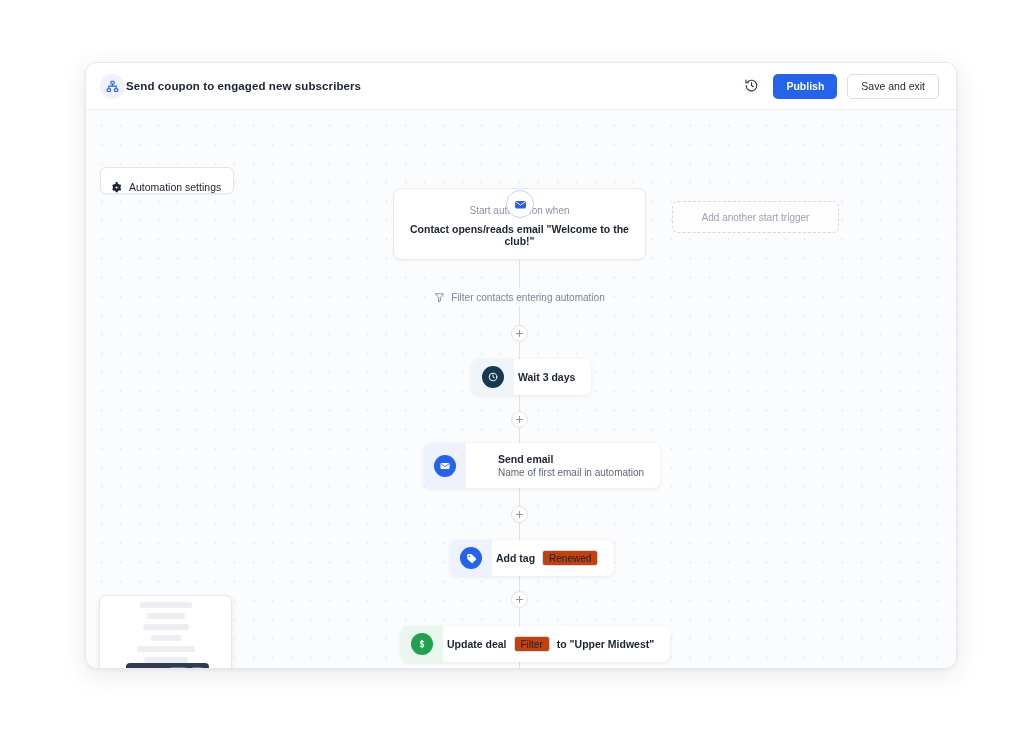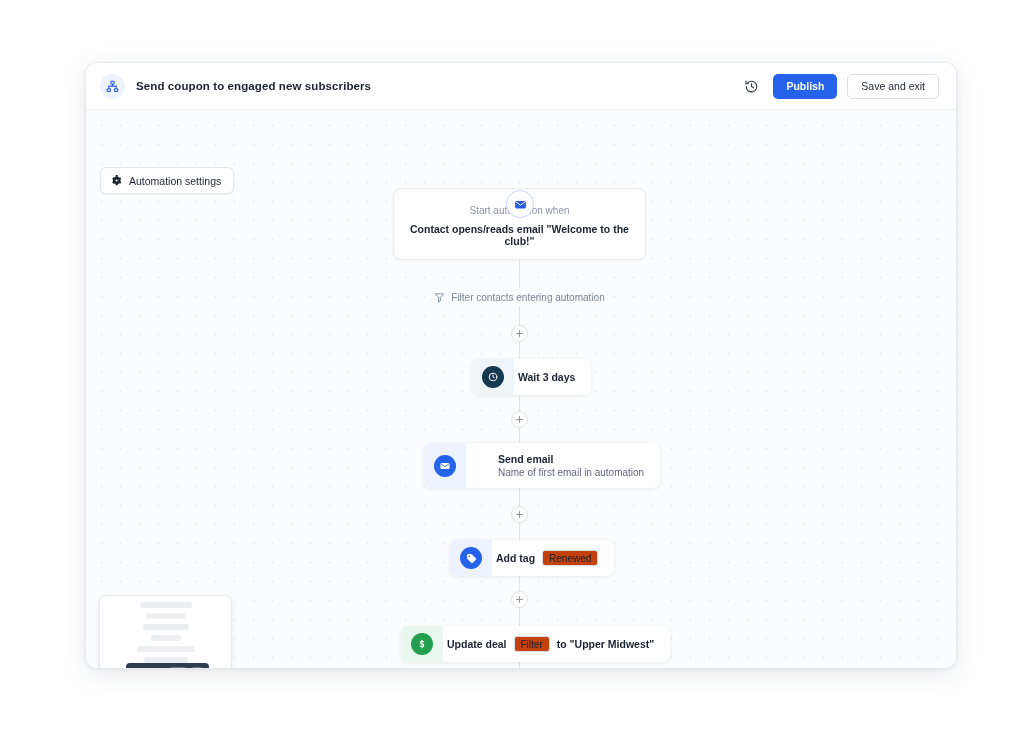--- a/index.html
+++ b/index.html
@@ -40,30 +40,29 @@
     z-index: 40;
   }
   .app-icon {
     width: 25px; height: 25px;
     border-radius: 50%;
     background: #eef2fe;
     display: flex; align-items: center; justify-content: center;
     flex: none;
   }
   #app-title {
-    margin-left: 11px;
+    margin-left: 1px;
     font-size: 11.5px;
     font-weight: bold;
     color: #1b2330;
     letter-spacing: .1px;
   }
   .topbar-right {
     margin-left: auto;
     display: flex;
-    align-items: center;
     gap: 10px;
   }
   .icon-btn {
     width: 24px; height: 24px;
     display: flex; align-items: center; justify-content: center;
     cursor: pointer;
   }
   .btn {
     height: 25px;
     padding: 0 13px;
@@ -96,21 +95,21 @@
 
   
   #automation-settings {
     position: absolute;
     left: 14px; top: 57px;
     height: 27px;
     padding: 0 12px 0 10px;
     background: #fff;
     border: 1px solid #e2e5ea;
     border-radius: 6px;
-    display: flex; align-items: center; gap: 7px;
+    display: flex; align-items: flex-end; gap: 7px;
     font-size: 10.5px;
     color: #1b2330;
     box-shadow: 0 1px 2px rgba(20,30,60,.06);
     cursor: pointer;
     z-index: 30;
   }
 
   
   #flow {
     position: absolute;
@@ -394,20 +393,23 @@
         <div class="trigger-sub">Start automation when</div>
         <div class="trigger-main">Contact opens/reads email "Welcome to the club!"</div>
       </div>
       <div id="trigger-icon">
         <svg width="13" height="13" viewBox="0 0 18 18" fill="#2c5ce6">
           <rect x="1.5" y="4" width="15" height="10.4" rx="1.8"></rect>
           <path d="M2.6 5.4 9 9.9l6.4-4.5" stroke="#ffffff" stroke-width="1.3" fill="none" stroke-linecap="round" stroke-linejoin="round"></path>
         </svg>
       </div>
 
+      <div id="add-trigger">
+        <span>Add another start trigger</span>
+      </div>
 
       <div id="filter-link">
         <span style="display:flex">
           <svg width="11" height="11" viewBox="0 0 16 16" fill="none" stroke="#7b8394" stroke-width="1.25" stroke-linecap="round" stroke-linejoin="round">
             <path d="M2.2 2.6h11.6L9.3 8v5l-2.6 1.4V8z"></path>
           </svg>
         </span>
         <span>Filter contacts entering automation</span>
       </div>
 

